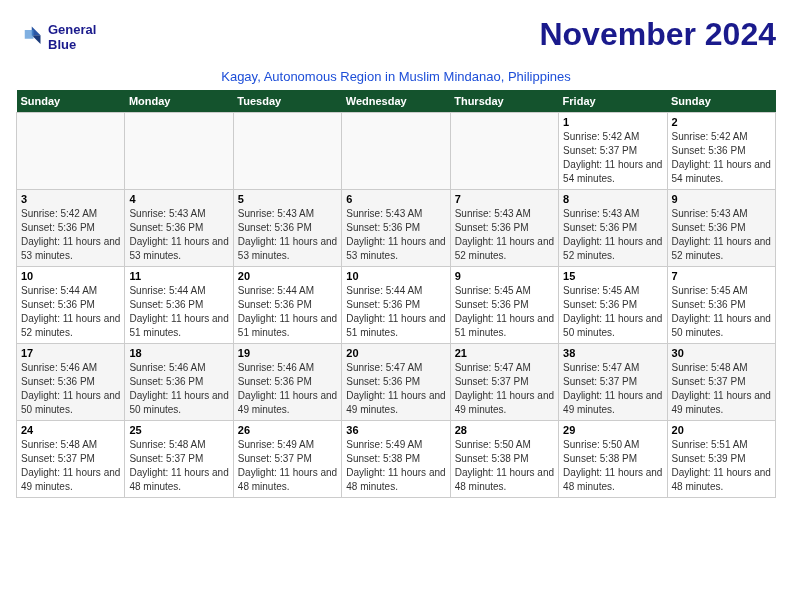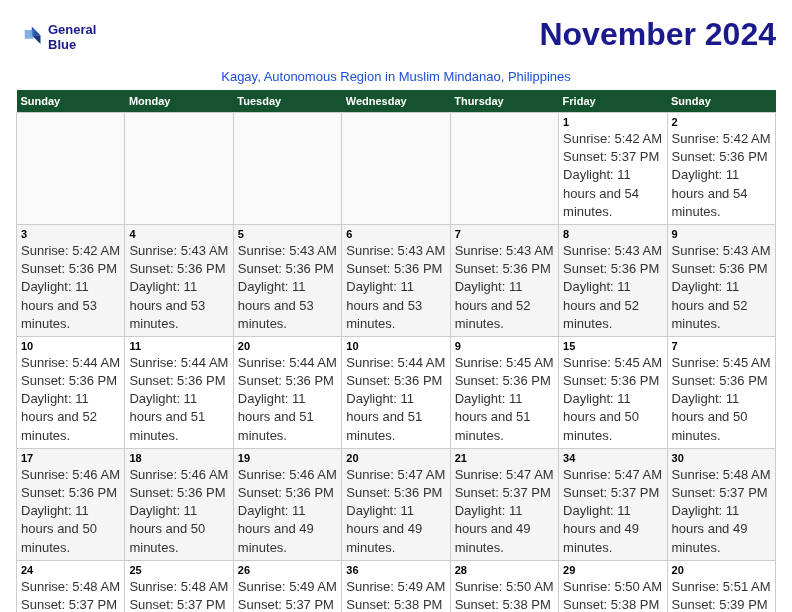--- a/index.html
+++ b/index.html
@@ -66,21 +66,21 @@
       min-height: 80px;
       vertical-align: top;
     }
     .day-num {
       font-weight: bold;
       font-size: 11px;
       display: block;
       margin-bottom: 2px;
     }
     .day-info {
-      font-size: 13px;
+      font-size: 10px;
       color: #333;
       line-height: 1.4;
     }
     .empty {
       background: #f9f9f9;
     }
     tbody tr:nth-child(even) td {
       background: #f5f5f5;
     }
     tbody tr:nth-child(odd) td {
@@ -212,21 +212,21 @@
         </td>
         <td>
           <span class="day-num">20</span>
           <div class="day-info">Sunrise: 5:47 AM<br>Sunset: 5:36 PM<br>Daylight: 11 hours and 49 minutes.</div>
         </td>
         <td>
           <span class="day-num">21</span>
           <div class="day-info">Sunrise: 5:47 AM<br>Sunset: 5:37 PM<br>Daylight: 11 hours and 49 minutes.</div>
         </td>
         <td>
-          <span class="day-num">34</span>
+          <span class="day-num">38</span>
           <div class="day-info">Sunrise: 5:47 AM<br>Sunset: 5:37 PM<br>Daylight: 11 hours and 49 minutes.</div>
         </td>
         <td>
           <span class="day-num">30</span>
           <div class="day-info">Sunrise: 5:48 AM<br>Sunset: 5:37 PM<br>Daylight: 11 hours and 49 minutes.</div>
         </td>
       </tr>
       <tr>
         <td>
           <span class="day-num">24</span>

